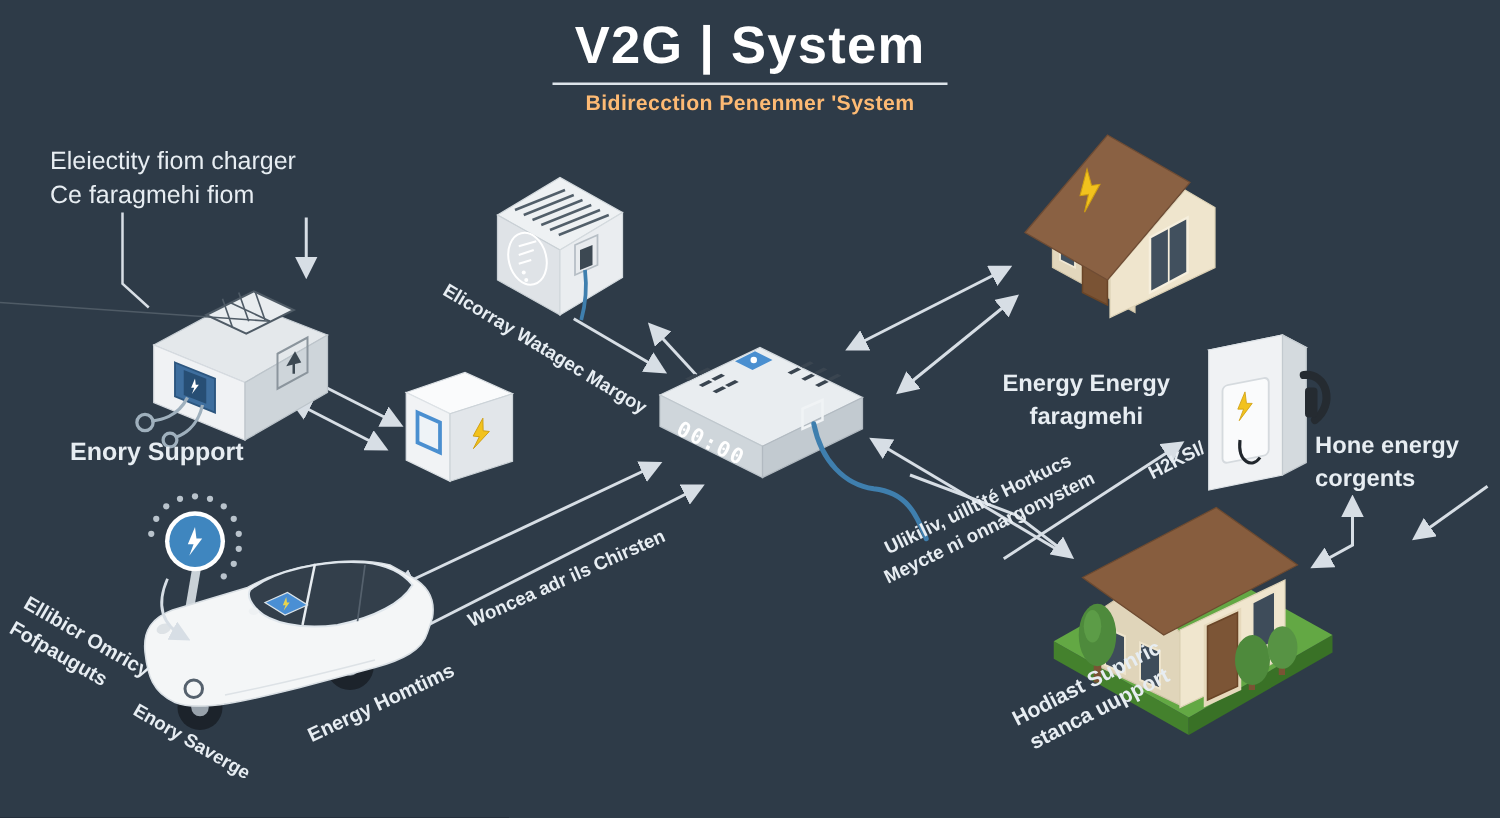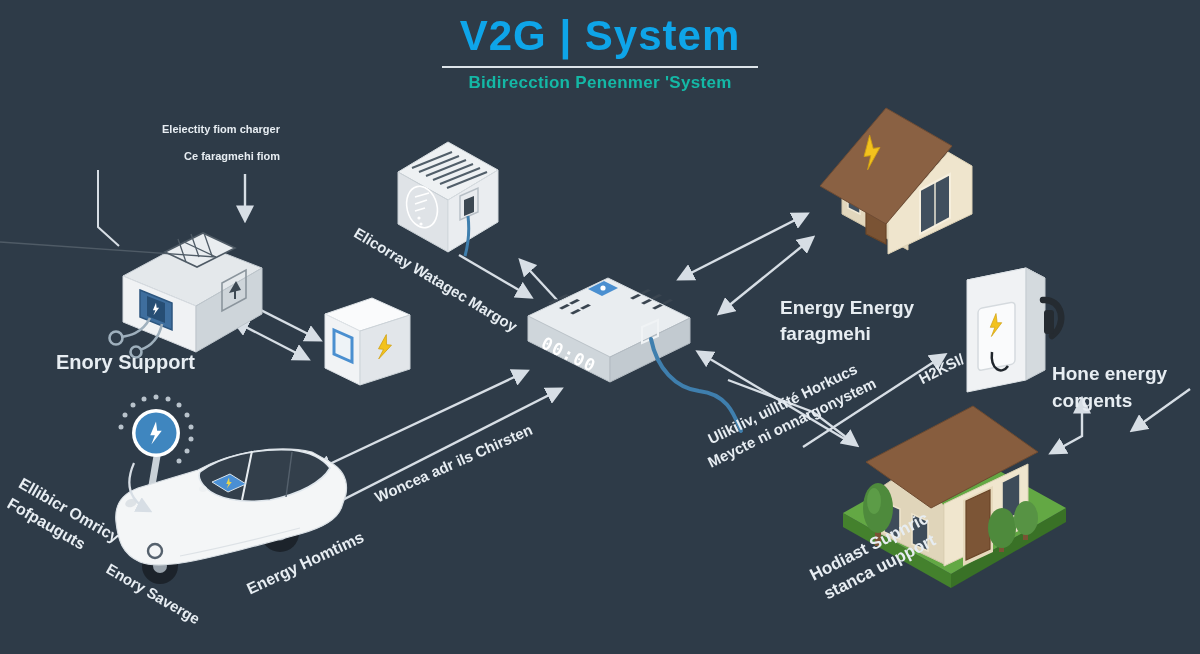--- a/index.html
+++ b/index.html
@@ -1,29 +1,29 @@
 <!DOCTYPE html>
 <html><head>
 <meta charset="utf-8">
 <style>
   html,body{margin:0;padding:0;background:#1f2935;}
   .stage{position:relative;width:1200px;height:654px;background:#2e3b48;overflow:hidden;
          font-family:"Liberation Sans",sans-serif;color:#e9eef3;}
   svg.scene{position:absolute;left:0;top:0;}
   .lbl{position:absolute;white-space:nowrap;color:#e7edf2;}
   .title-wrap{position:absolute;left:410px;top:12px;width:380px;text-align:center;}
-  .title-main{font-size:42px;font-weight:700;letter-spacing:1px;color:#0ea5e9;}
+  .title-main{font-size:42px;font-weight:700;letter-spacing:1px;color:#ffffff;}
   .title-rule{width:316px;height:2px;background:#dde4ea;margin:6px auto 5px auto;}
-  .title-sub{font-size:17px;font-weight:700;color:#14b8a6;letter-spacing:0.3px;}
-  .lbl-topleft{left:40px;top:116px;width:240px;text-align:right;font-size:11px;font-weight:700;line-height:27px;}
+  .title-sub{font-size:17px;font-weight:700;color:#fdba74;letter-spacing:0.3px;}
+  .lbl-topleft{left:40px;top:116px;width:240px;text-align:left;font-size:20px;font-weight:400;line-height:27px;}
   .lbl-grid{left:56px;top:351px;font-size:20px;font-weight:700;}
   .lbl-evmgr{left:360px;top:224px;font-size:15px;font-weight:600;transform:rotate(31deg);transform-origin:left top;}
-  .lbl-energy2{left:780px;top:295px;width:178px;text-align:left;font-size:19px;font-weight:700;line-height:26px;}
+  .lbl-energy2{left:780px;top:295px;width:178px;text-align:center;font-size:19px;font-weight:700;line-height:26px;}
   .lbl-h2ksi{left:916px;top:372px;font-size:15px;font-weight:600;transform:rotate(-27deg);transform-origin:left top;}
-  .lbl-home{left:1052px;top:343px;font-size:19px;font-weight:700;line-height:27px;margin-top:17px;}
+  .lbl-home{left:1052px;top:343px;font-size:19px;font-weight:700;line-height:27px;}
   .lbl-hodiast{left:786px;top:576px;width:175px;text-align:center;font-size:17px;font-weight:600;line-height:23px;
                transform:rotate(-27deg);transform-origin:left top;}
   .lbl-utility{left:688px;top:438px;width:200px;text-align:center;font-size:15px;font-weight:600;line-height:21px;
                transform:rotate(-26deg);transform-origin:left top;}
   .lbl-ellibicr{left:26px;top:472px;font-size:16px;font-weight:600;line-height:23px;
                transform:rotate(30deg);transform-origin:left top;}
   .lbl-saverge{left:112px;top:560px;font-size:15px;font-weight:600;transform:rotate(30deg);transform-origin:left top;}
   .lbl-homtims{left:244px;top:582px;font-size:16px;font-weight:600;transform:rotate(-25deg);transform-origin:left top;}
   .lbl-woncea{left:372px;top:490px;font-size:15px;font-weight:600;transform:rotate(-24deg);transform-origin:left top;}
 </style>

